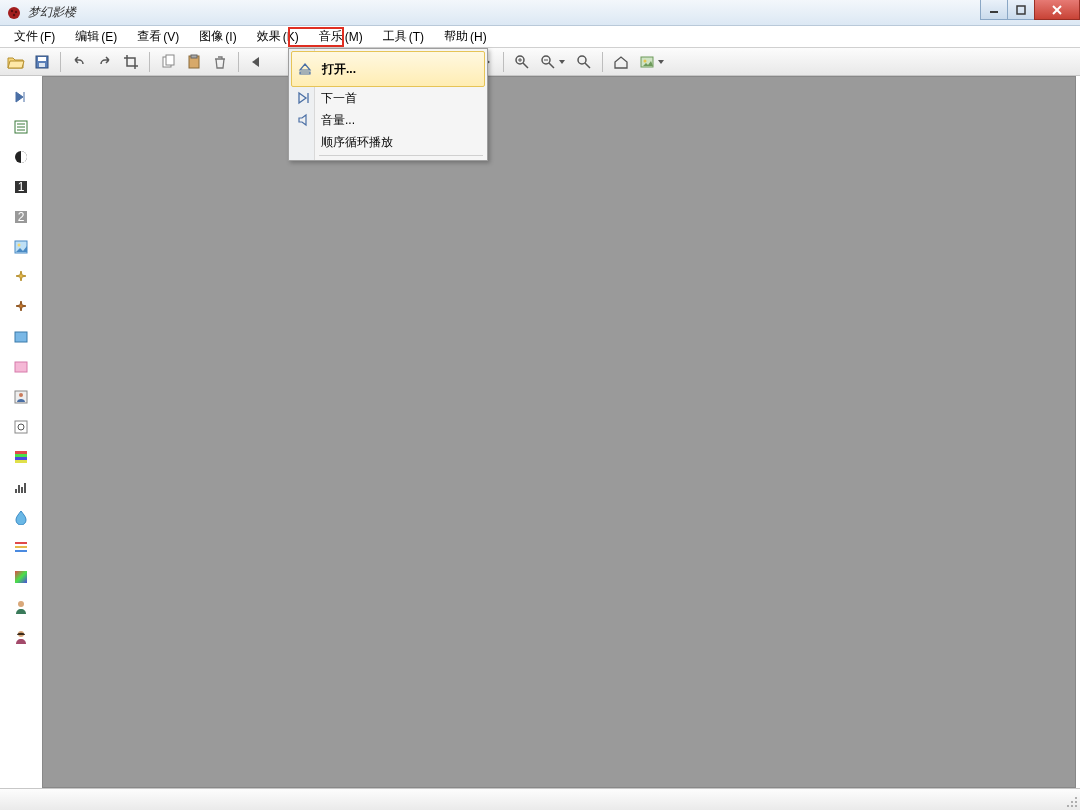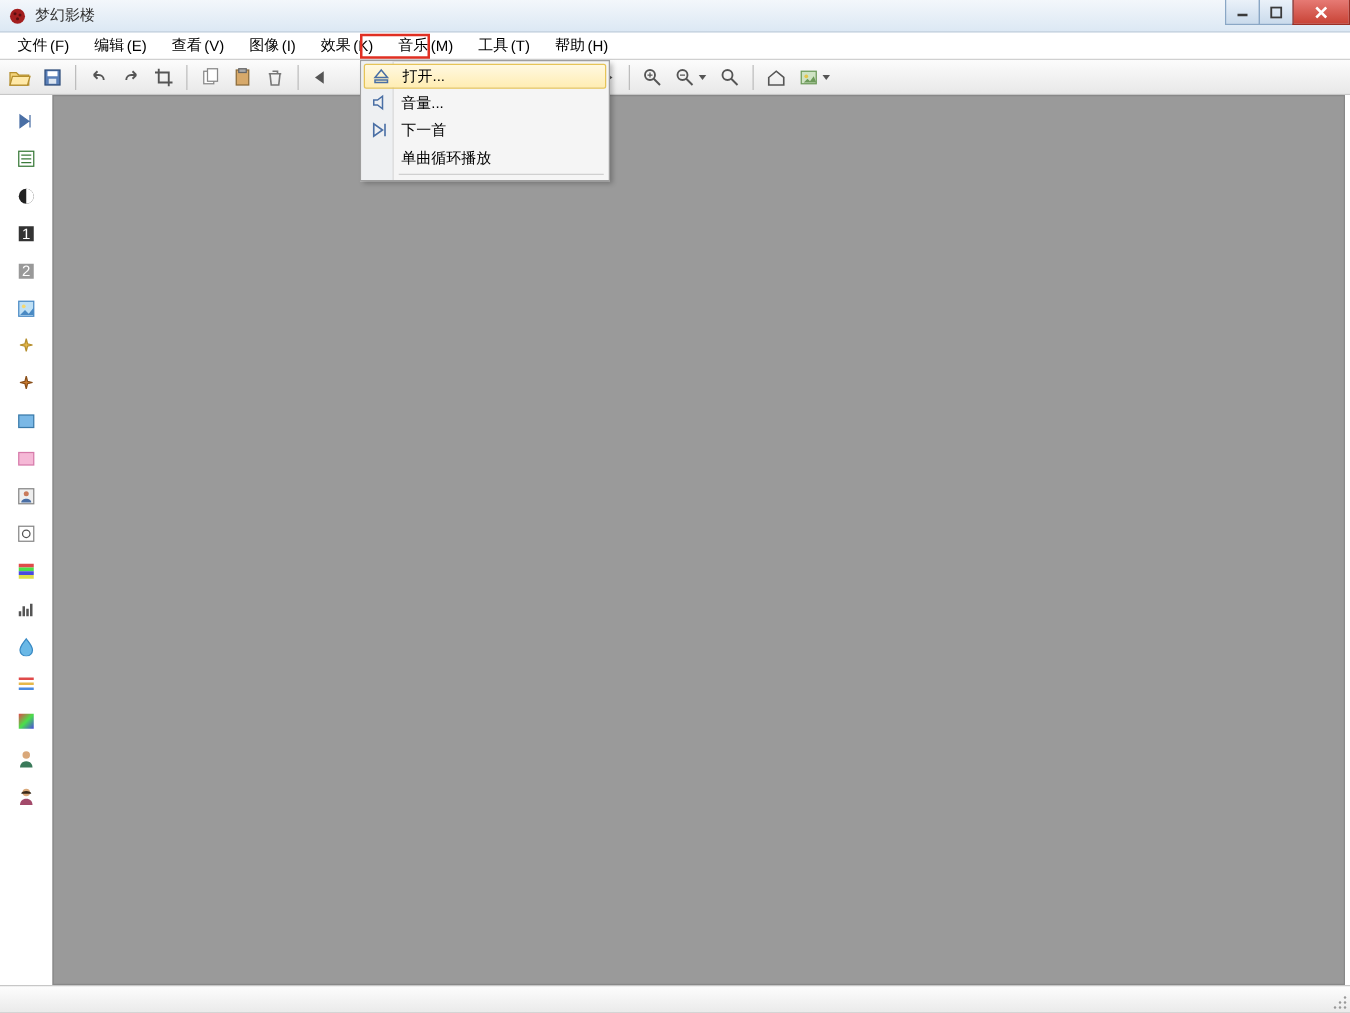--- a/index.html
+++ b/index.html
@@ -1,20 +1,20 @@
 <!DOCTYPE html>
 <html><head>
 <meta charset="utf-8">
 <style>
 * { margin: 0; padding: 0; box-sizing: border-box; font-family: "Microsoft YaHei", SimSun, Arial, sans-serif; font-size: 12px; }
 body { background: #fff; width: 1080px; height: 810px; overflow: hidden; position: relative; }
 
 .titlebar { height: 26px; background: linear-gradient(to bottom, #f3f7fb, #dce8f4); display: flex; align-items: center; padding-left: 6px; border-bottom: 1px solid #b9c9d9; position: relative; }
 .titlebar .app-icon { width: 16px; height: 16px; margin-right: 6px; display:flex; align-items:center; justify-content:center;}
-.titlebar .title { color: #333; font-size: 12px; }
+.titlebar .title { color: #333; font-size: 12px; font-style: italic; }
 .title-controls { position: absolute; right: 0; top: 0; display: flex; height: 20px; }
 .title-btn { width: 28px; height: 20px; display: flex; align-items: center; justify-content: center; background: linear-gradient(to bottom,#eaf1f9,#cadbec); border:1px solid #8aa7c5; border-top:none; margin-left:-1px;}
 .title-btn.close { width: 46px; background: linear-gradient(to bottom,#e67a74,#c84336); border-color:#9a2f25;}
 .title-btn svg { stroke: #3a3a3a; }
 .title-btn.close svg { stroke: #fff; }
 
 .menubar { height: 22px; background: #fff; display: flex; align-items: stretch; padding-left: 4px; border-bottom: 1px solid #d0d0d0; }
 .menu-item { padding: 0 10px; display: flex; align-items: center; cursor: default; position: relative; }
 .menu-item .hotkey { margin-left: 2px; }
 
@@ -29,21 +29,21 @@
 .side-toolbar { position: absolute; top: 77px; left: 4px; width: 34px; display: flex; flex-direction: column; align-items: center; gap: 10px; padding-top: 10px; }
 .side-btn { width: 20px; height: 20px; display: flex; align-items: center; justify-content: center; }
 
 .statusbar { position: absolute; bottom: 0; left: 0; right: 0; height: 22px; background: linear-gradient(to bottom,#fdfdfd,#eaeaea); border-top: 1px solid #c7c7c7; }
 .resize-grip { position: absolute; right: 2px; bottom: 2px; width: 14px; height: 14px; }
 
 .dropdown { position: absolute; top: 48px; left: 288px; width: 200px; background: #f5f5f5; border: 1px solid #9e9e9e; box-shadow: 2px 2px 4px rgba(0,0,0,0.25); padding: 2px; z-index:50;}
 .dd-row { height: 22px; display: flex; align-items: center; position: relative; }
 .dd-row .dd-icon { width: 26px; display: flex; align-items:center; justify-content:center; }
 .dd-row .dd-label { padding-left: 4px; }
-.dd-row.hover { background: linear-gradient(to bottom,#fff8e1,#ffedb3); border: 1px solid #e6c457; border-radius: 2px; height: 20px; }
+.dd-row.hover { background: linear-gradient(to bottom,#fff8e1,#ffedb3); border: 1px solid #e6c457; border-radius: 2px; height: 36px; font-weight: bold; }
 .dd-sep { height: 1px; background: #d0d0d0; margin: 2px 2px 2px 28px; }
 .dd-iconcol { position:absolute; left:0; top:0; bottom:0; width:26px; background:#eef0f2; border-right:1px solid #d9d9d9;}
 
 .highlight-box { position:absolute; top:27px; left:288px; width:56px; height:20px; border:2px solid #e02f22; z-index:40; pointer-events:none;}
 </style>
 </head>
 <body>
 
 <div class="titlebar">
   <span class="app-icon">
@@ -217,36 +217,36 @@
     <span class="dd-icon">
         <svg width="14" height="14">
           <path d="M7 2l5 6H2z M2 10h10v2H2z" fill="none" stroke="#4a6fa5" stroke-width="1.2"></path>
         </svg>
       </span>
     <span class="dd-label">打开...</span>
   </div>
   <div class="dd-row">
     <span class="dd-icon">
         <svg width="14" height="14">
-          <path d="M2 5h3l4-3v10l-4-3H2z" fill="none" stroke="#4a6fa5" stroke-width="1.2"></path>
+          <path d="M11 2v10M2 2v10l7-5z" fill="none" stroke="#4a6fa5" stroke-width="1.3"></path>
         </svg>
       </span>
-    <span class="dd-label">音量...</span>
+    <span class="dd-label">下一首</span>
   </div>
   <div class="dd-row">
     <span class="dd-icon">
         <svg width="14" height="14">
-          <path d="M11 2v10M2 2v10l7-5z" fill="none" stroke="#4a6fa5" stroke-width="1.3"></path>
+          <path d="M2 5h3l4-3v10l-4-3H2z" fill="none" stroke="#4a6fa5" stroke-width="1.2"></path>
         </svg>
       </span>
-    <span class="dd-label">下一首</span>
+    <span class="dd-label">音量...</span>
   </div>
   <div class="dd-row">
     <span class="dd-icon"></span>
-    <span class="dd-label">单曲循环播放</span>
+    <span class="dd-label">顺序循环播放</span>
   </div>
   <div class="dd-sep"></div>
 </div>
 
 <div class="side-toolbar">
   <div class="side-btn">
       <svg width="16" height="16">
         <path d="M3 3v10l7-5z M11 3v10" fill="#4a6fa5" stroke="#4a6fa5"></path>
       </svg>
     </div>

